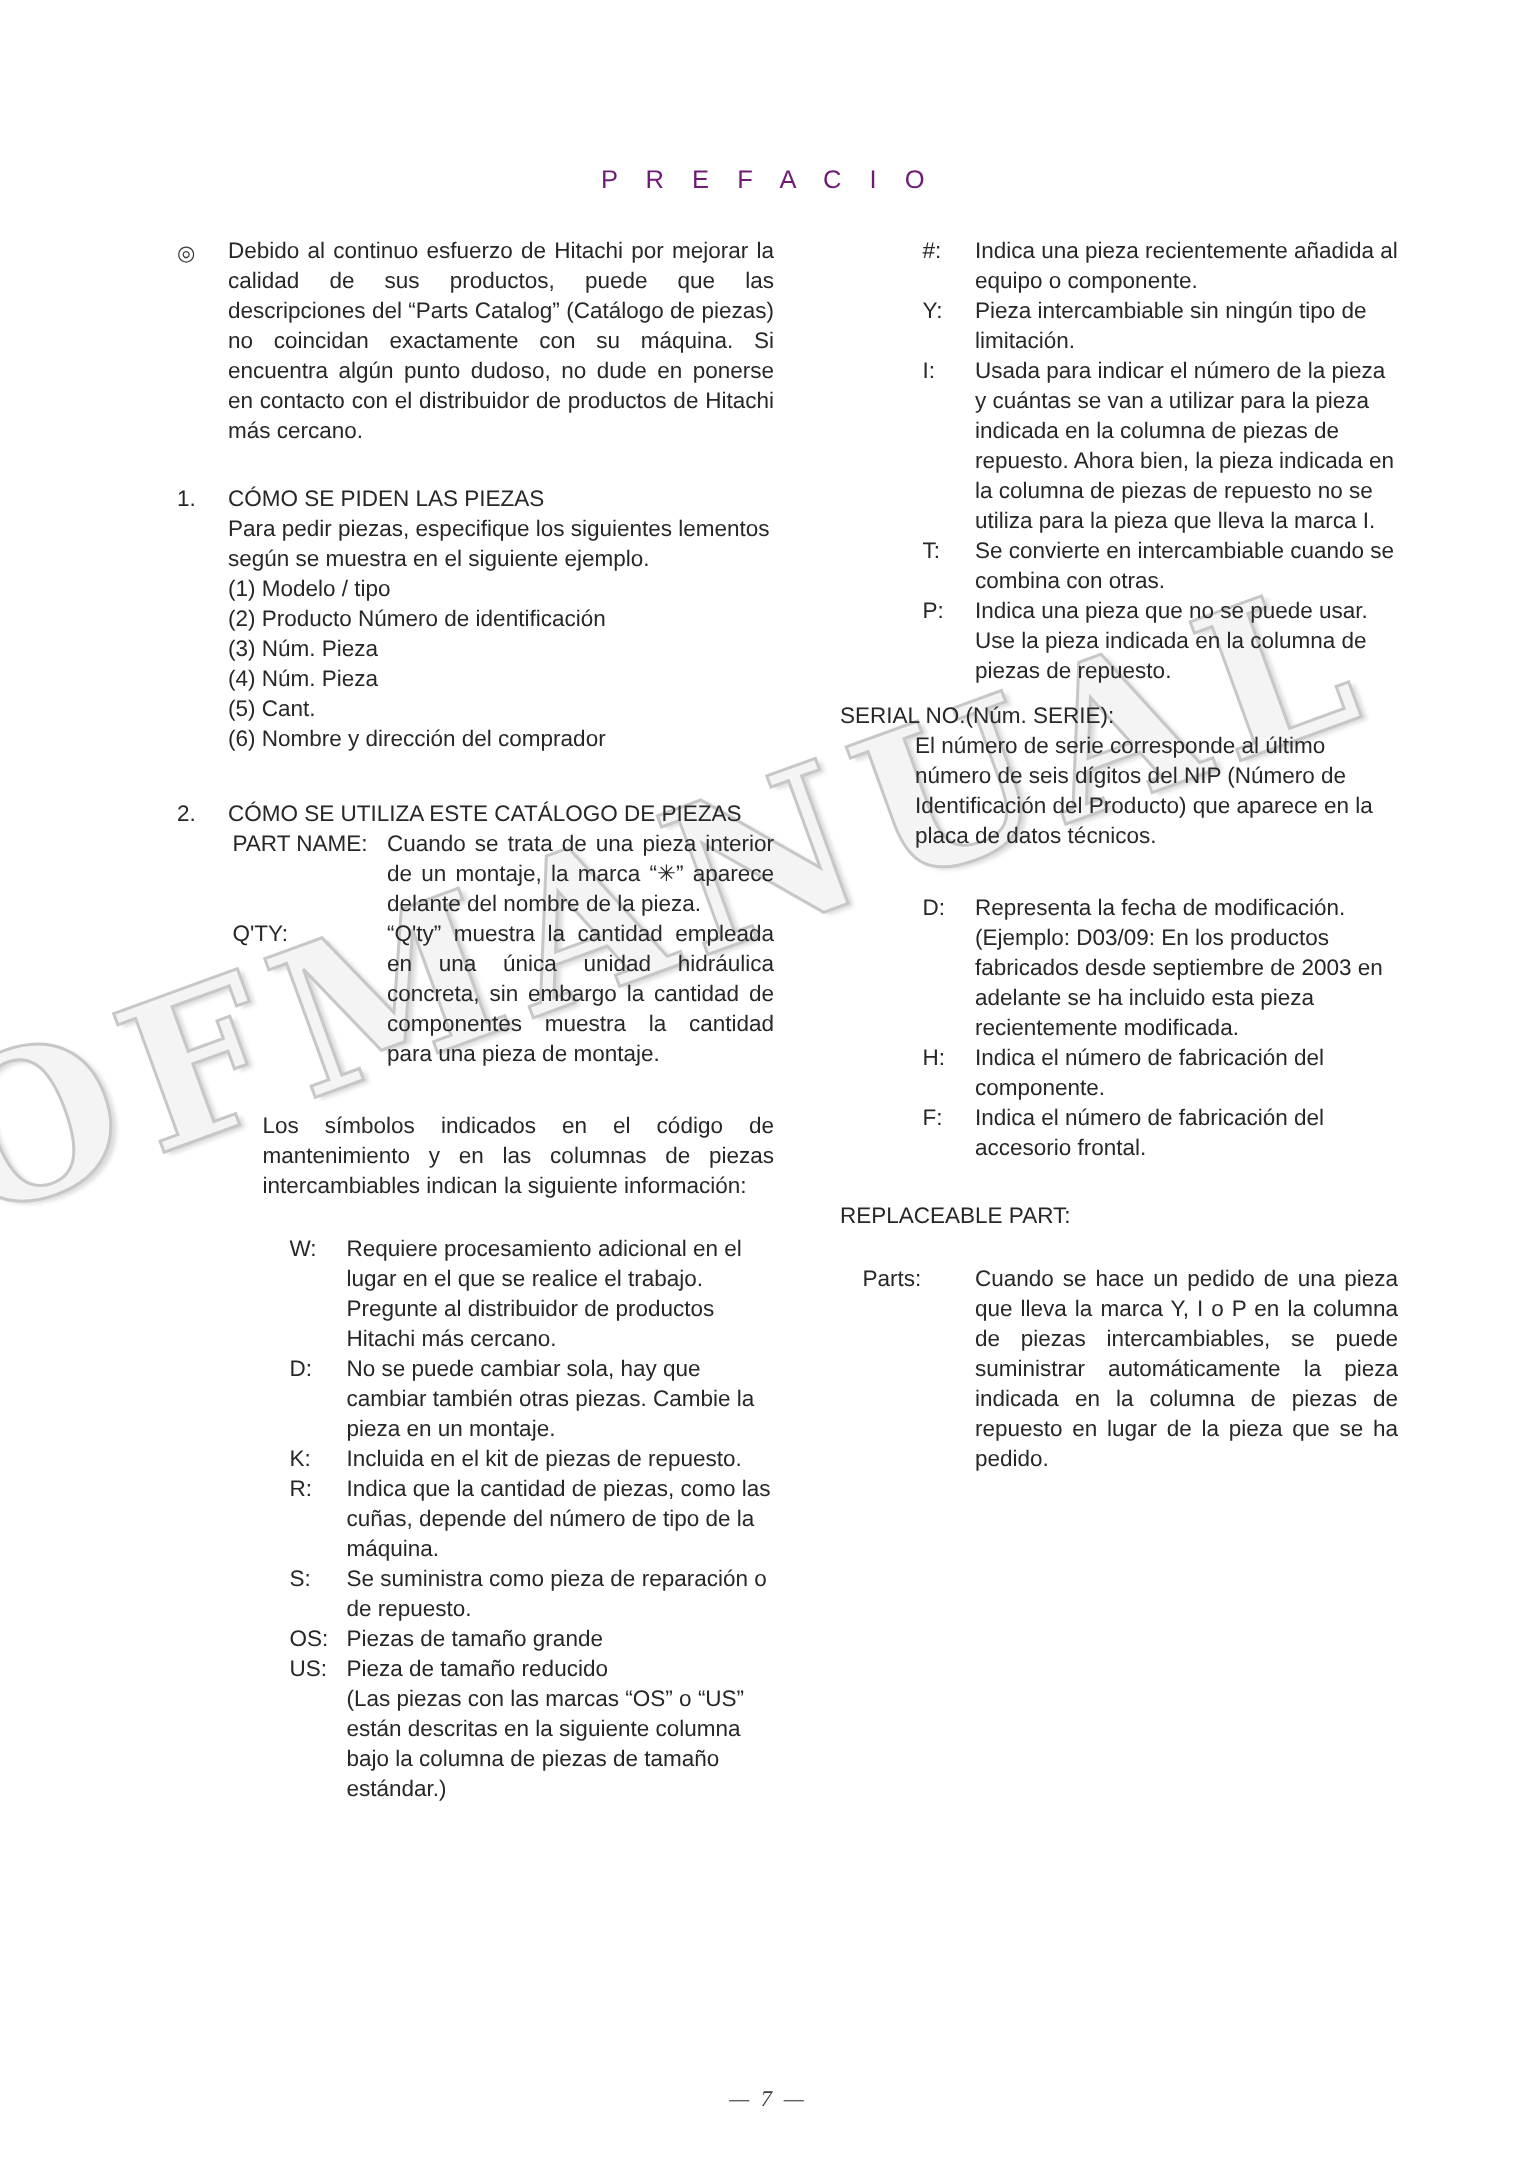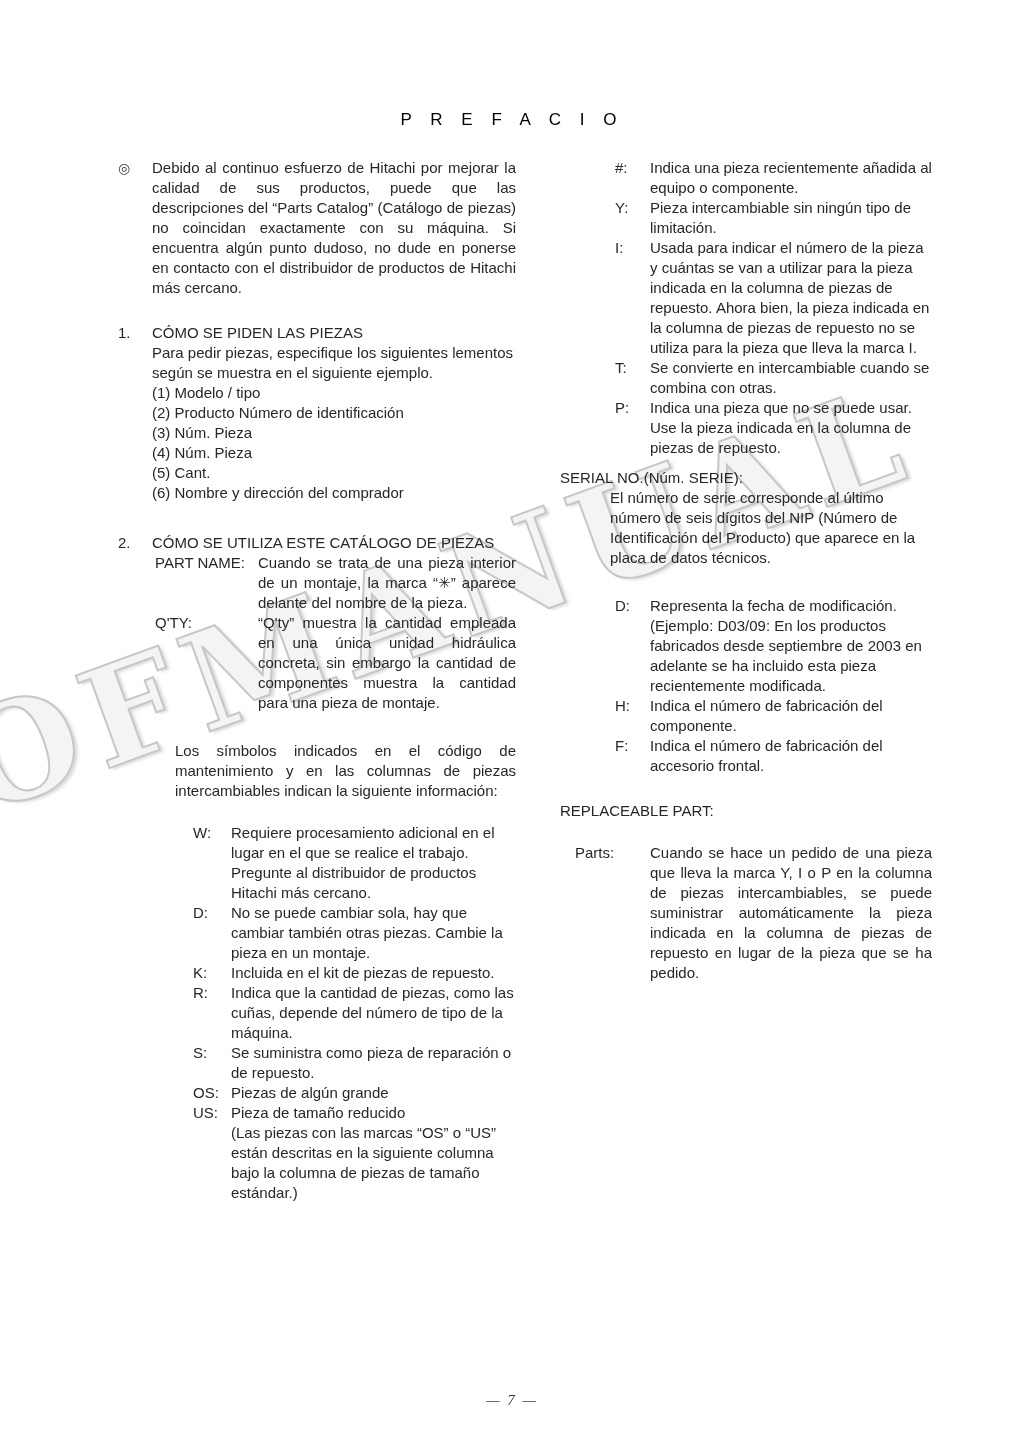--- a/index.html
+++ b/index.html
@@ -21,21 +21,21 @@
     color:#f3f3f3;
     -webkit-text-stroke:2px #c2c2c2;
     text-shadow:3px 3px 3px rgba(140,140,140,0.35), -1px -1px 1px rgba(255,255,255,0.9);
     opacity:0.9;
   }
 
   .content { position:relative; z-index:1; }
 
   .title {
     position:absolute; top:110px; left:0; right:0; text-align:center;
-    font-size:17px; font-weight:400; letter-spacing:7px; color:#000000;
+    font-size:17px; font-weight:400; letter-spacing:7px; color:#701a75;
   }
 
   .col { position:absolute; top:158px; }
   .col-left  { left:118px; width:398px; }
   .col-right { left:560px; width:372px; }
 
   
   .intro { display:flex; }
   .intro .marker { flex:0 0 34px; font-size:14px; color:#3a3a3a; }
   .intro p { text-align:justify; }
@@ -148,21 +148,21 @@
           <div class="sym-row">
             <span>R:</span>
             <p>Indica que la cantidad de piezas, como las cuñas, depende del número de tipo de la máquina.</p>
           </div>
           <div class="sym-row">
             <span>S:</span>
             <p>Se suministra como pieza de reparación o de repuesto.</p>
           </div>
           <div class="sym-row">
             <span>OS:</span>
-            <p>Piezas de algún grande</p>
+            <p>Piezas de tamaño grande</p>
           </div>
           <div class="sym-row">
             <span>US:</span>
             <div>
               <p>Pieza de tamaño reducido</p>
               <p>(Las piezas con las marcas “OS” o “US” están descritas en la siguiente columna bajo la columna de piezas de tamaño estándar.)</p>
             </div>
           </div>
         </div>
       </div>

